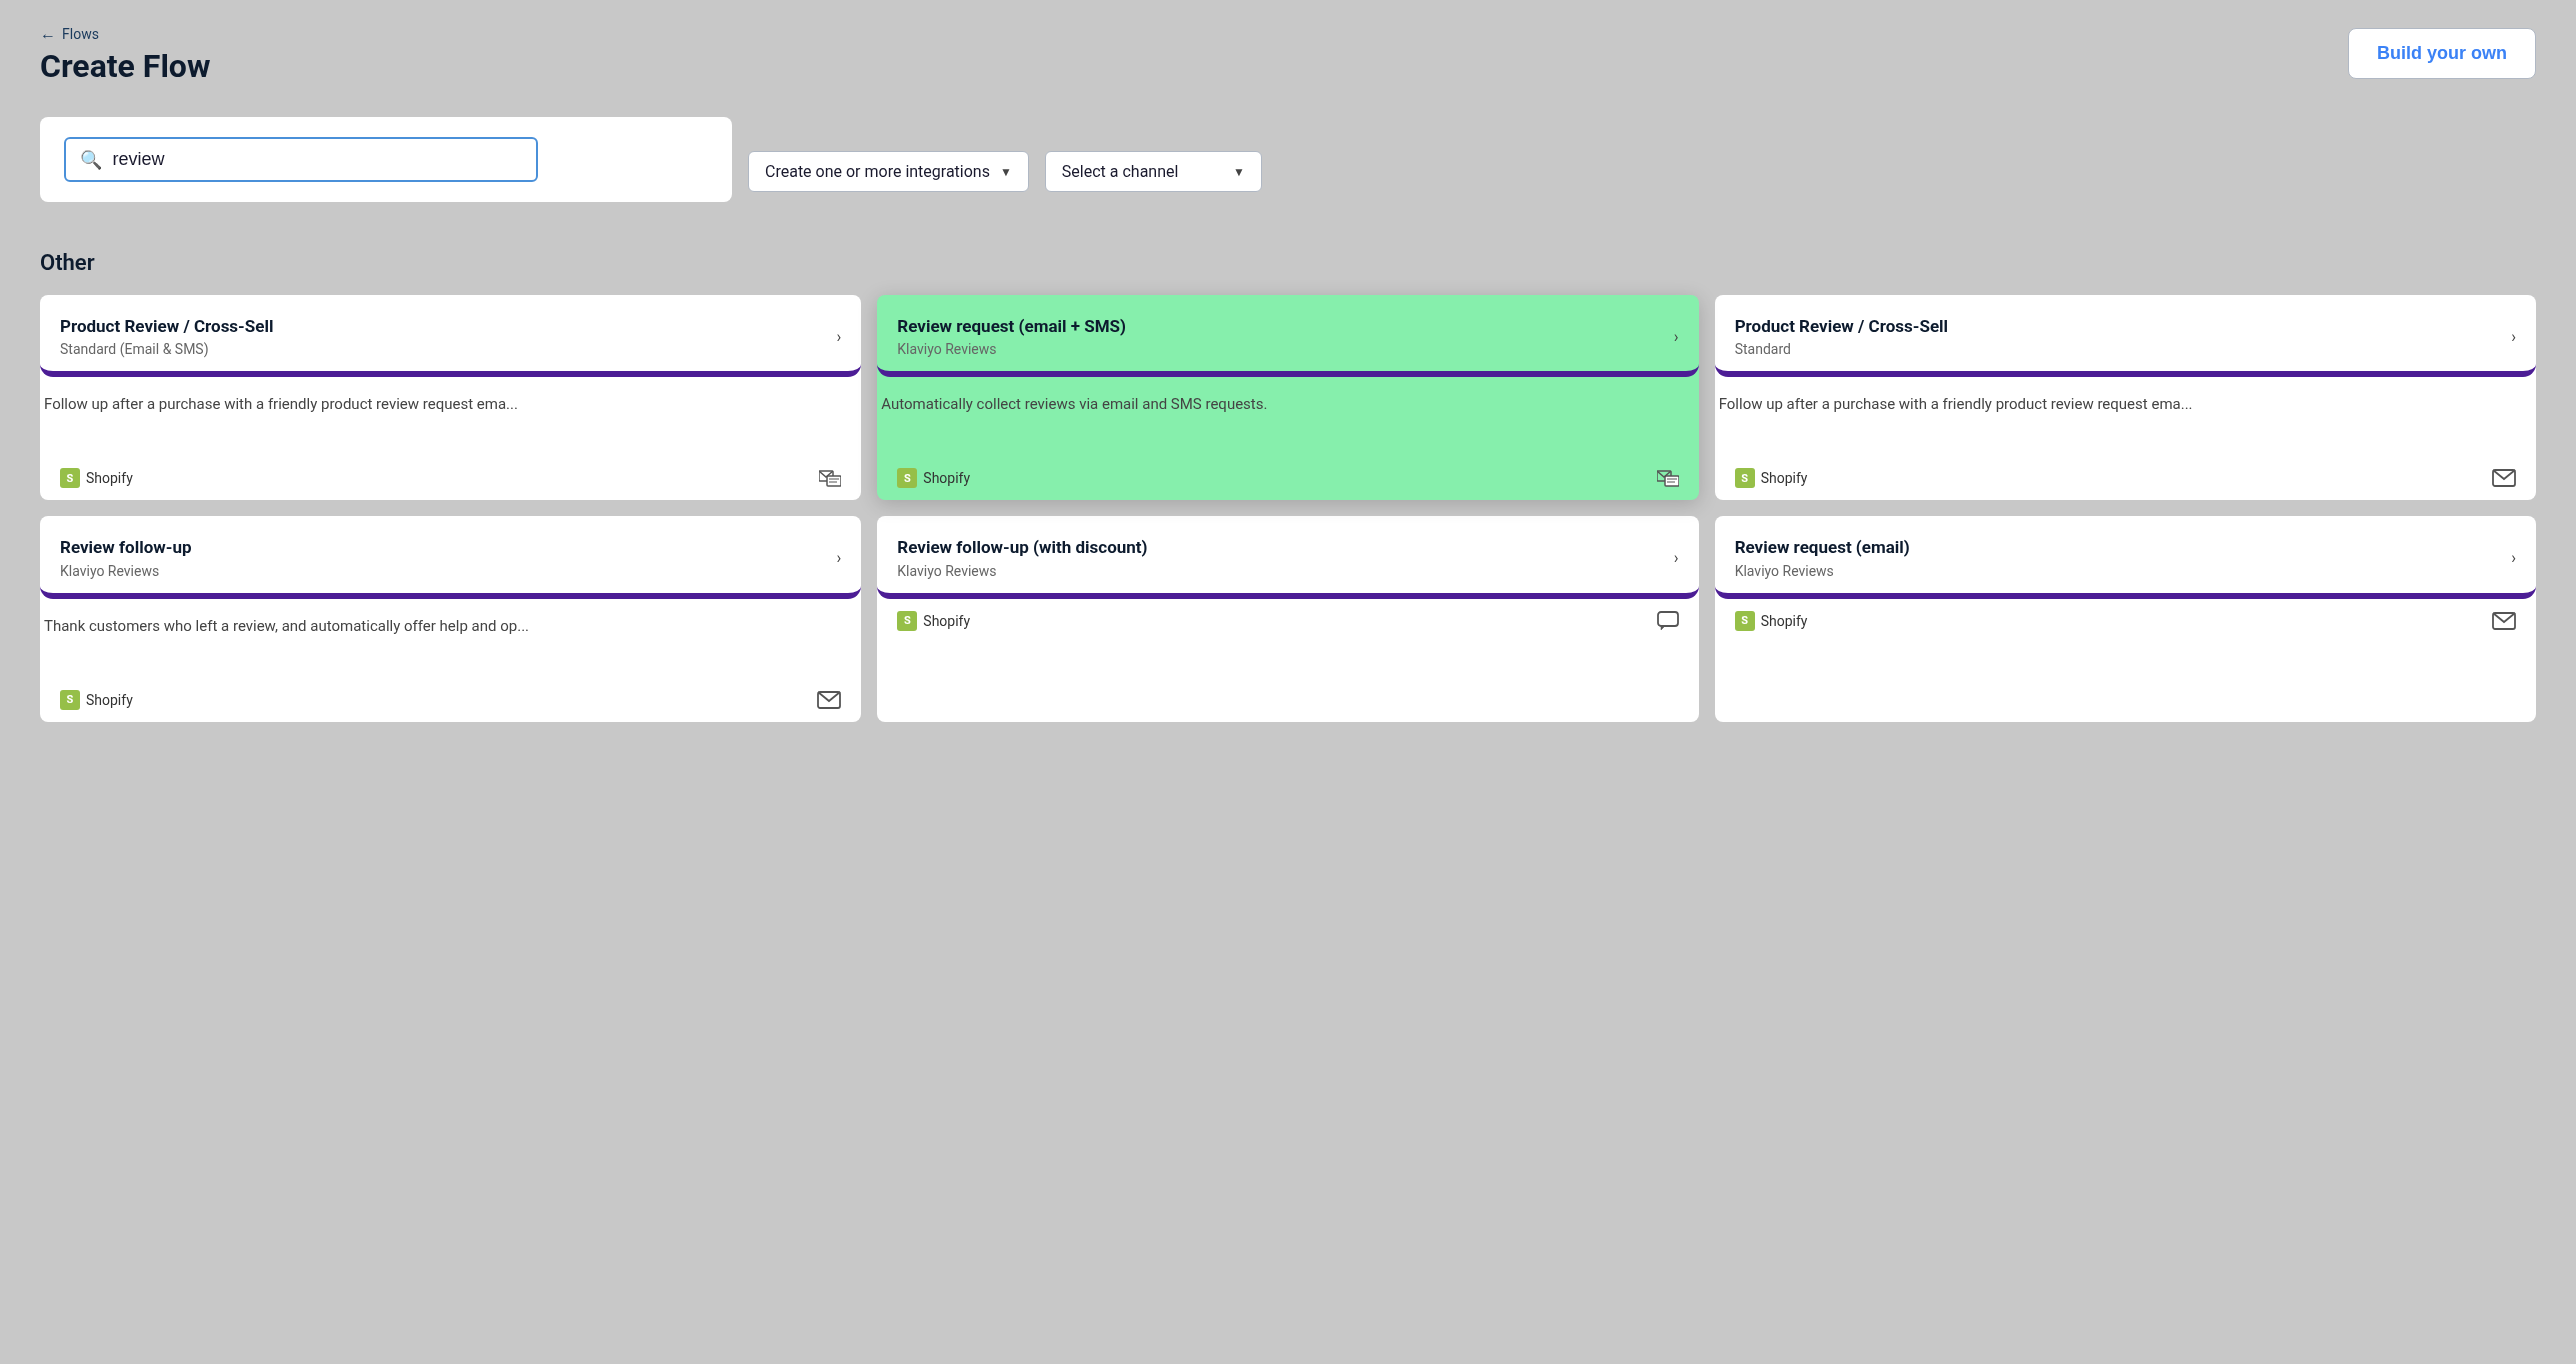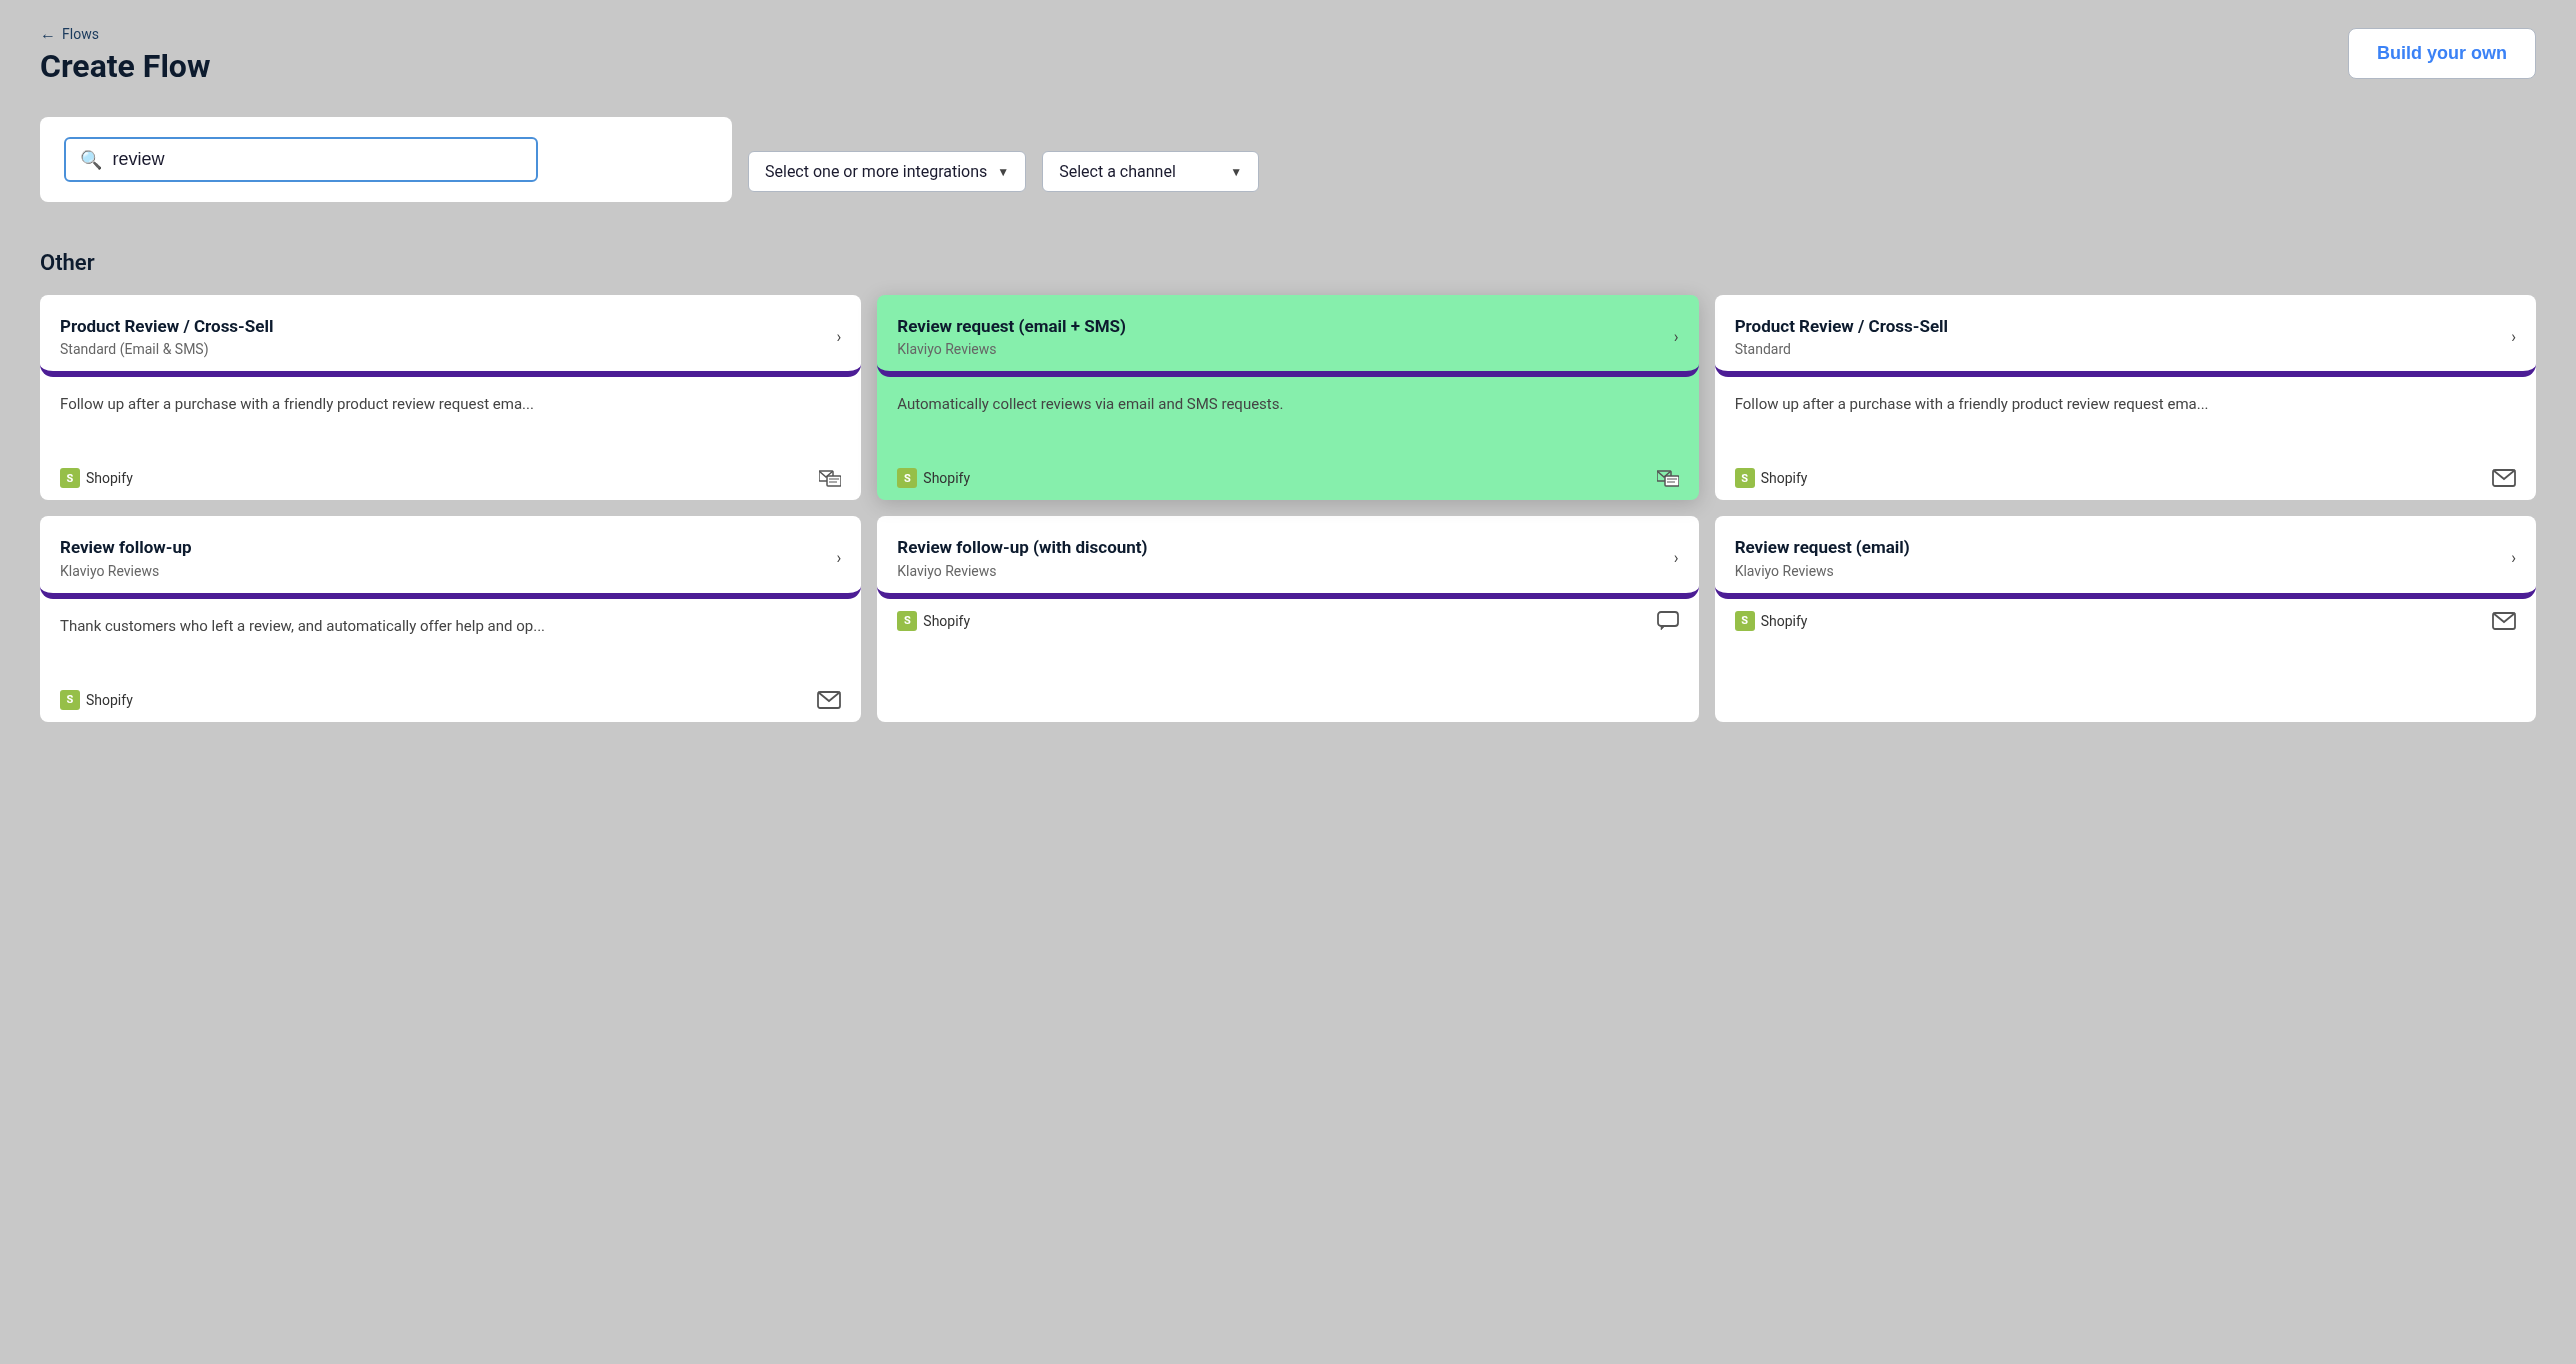--- a/index.html
+++ b/index.html
@@ -170,21 +170,21 @@
       margin-top: 4px;
     }
 
     .chevron-right {
       font-size: 16px;
       color: #444;
       flex-shrink: 0;
     }
 
     .card-description {
-      padding: 16px 20px;
+      padding: 16px 4px;
       font-size: 15px;
       color: #444;
       line-height: 1.5;
       min-height: 79px;
     }
 
     .card-footer {
       padding: 12px 20px;
       display: flex;
       align-items: center;
@@ -250,21 +250,21 @@
 
   <div style="display:flex; align-items:center; gap:16px; margin-bottom:24px;">
     <div class="search-area">
       <div class="search-input-wrapper">
         <span class="search-icon-unicode">🔍</span>
         <input class="search-input" type="text" value="review" style="">
       </div>
     </div>
 
     <div class="filter-dropdown">
-      <span>Select one or more integrations</span>
+      <span>Create one or more integrations</span>
       <span class="dropdown-arrow">▼</span>
     </div>
 
     <div class="filter-dropdown filter-dropdown-channel">
       <span>Select a channel</span>
       <span class="dropdown-arrow">▼</span>
     </div>
   </div>
 
   <h2 class="section-title">Other</h2>

